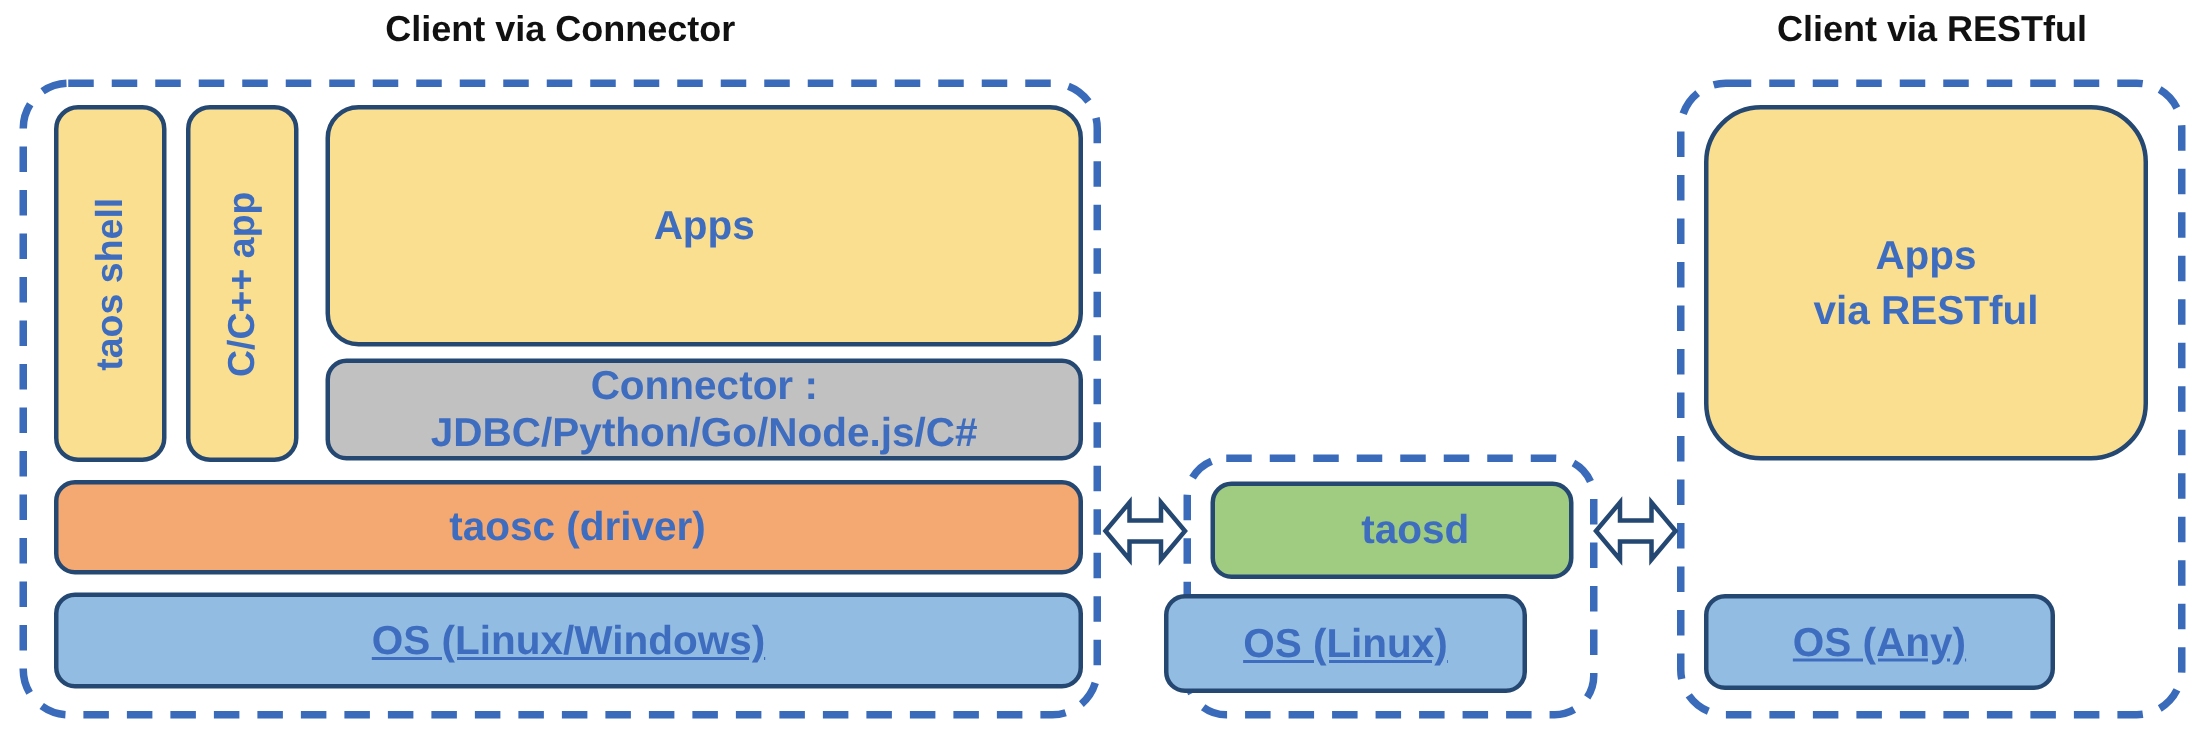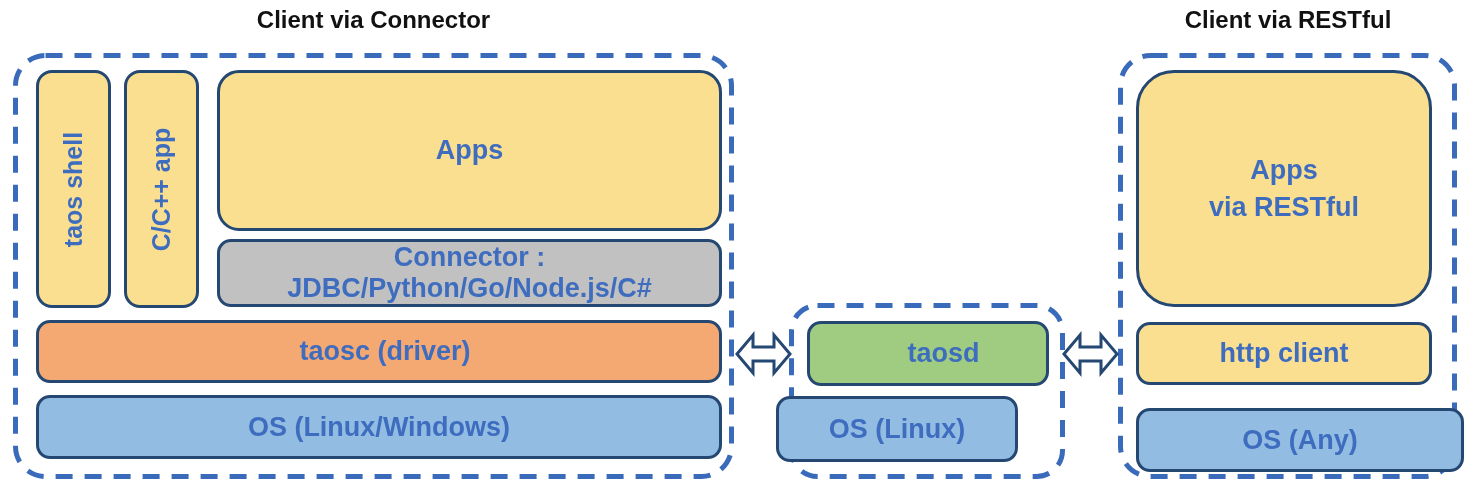--- a/index.html
+++ b/index.html
@@ -17,21 +17,21 @@
   .box {
     position:absolute; box-sizing:border-box;
     border:3px solid var(--box-border);
     display:flex; align-items:center; justify-content:center;
     font-weight:bold; color:var(--label-blue); font-size:27px;
     z-index:1; text-align:center;
   }
   .fill-yellow { background:var(--yellow); }
   .fill-gray   { background:var(--gray); }
   .fill-orange { background:var(--orange); }
-  .fill-blue   { background:var(--blue); }
+  .fill-blue   { background:var(--blue);text-decoration:underline; }
   .fill-green  { background:var(--green);padding-left:31px; }
   .r14 { border-radius:14px; }
   .r16 { border-radius:16px; }
   .r22 { border-radius:22px; }
   .r38 { border-radius:38px; }
   .vlabel { transform:rotate(-90deg); white-space:nowrap; font-size:25px; }
   .two-line { line-height:1.35; }
 
   
   .b-taos-shell { left:36px;  top:70px;  width:75px;  height:238px; }
@@ -41,21 +41,21 @@
   .b-taosc      { left:36px;  top:320px; width:686px; height:63px;padding-left:12px; }
   .b-os-lw      { left:36px;  top:395px; width:686px; height:64px; }
 
   
   .b-taosd      { left:807px; top:321px; width:242px; height:65px; }
   .b-os-linux   { left:776px; top:396px; width:242px; height:66px; }
 
   
   .b-apps-rest  { left:1136px; top:70px;  width:296px; height:237px; }
   .b-http       { left:1136px; top:322px; width:296px; height:63px; }
-  .b-os-any     { left:1136px; top:408px; width:328px; height:64px; }
+  .b-os-any     { left:1136px; top:396px; width:234px; height:64px; }
 
   .t-connector { left:15px;   width:717px; }
   .t-server    { left:791px;  width:271px; }
   .t-restful   { left:1122px; width:332px; }
 </style>
 </head>
 <body>
 
 <div id="stage">
 
@@ -97,20 +97,17 @@
   <div class="box fill-blue r14 b-os-linux">
     <span>OS (Linux)</span>
   </div>
 
   <div class="box fill-yellow r38 b-apps-rest two-line">
     <span>
       <span>Apps</span><br>
       <span>via RESTful</span>
     </span>
   </div>
-  <div class="box fill-yellow r14 b-http">
-    <span>http client</span>
-  </div>
   <div class="box fill-blue r14 b-os-any">
     <span>OS (Any)</span>
   </div>
 
 </div>
 
 </body></html>

